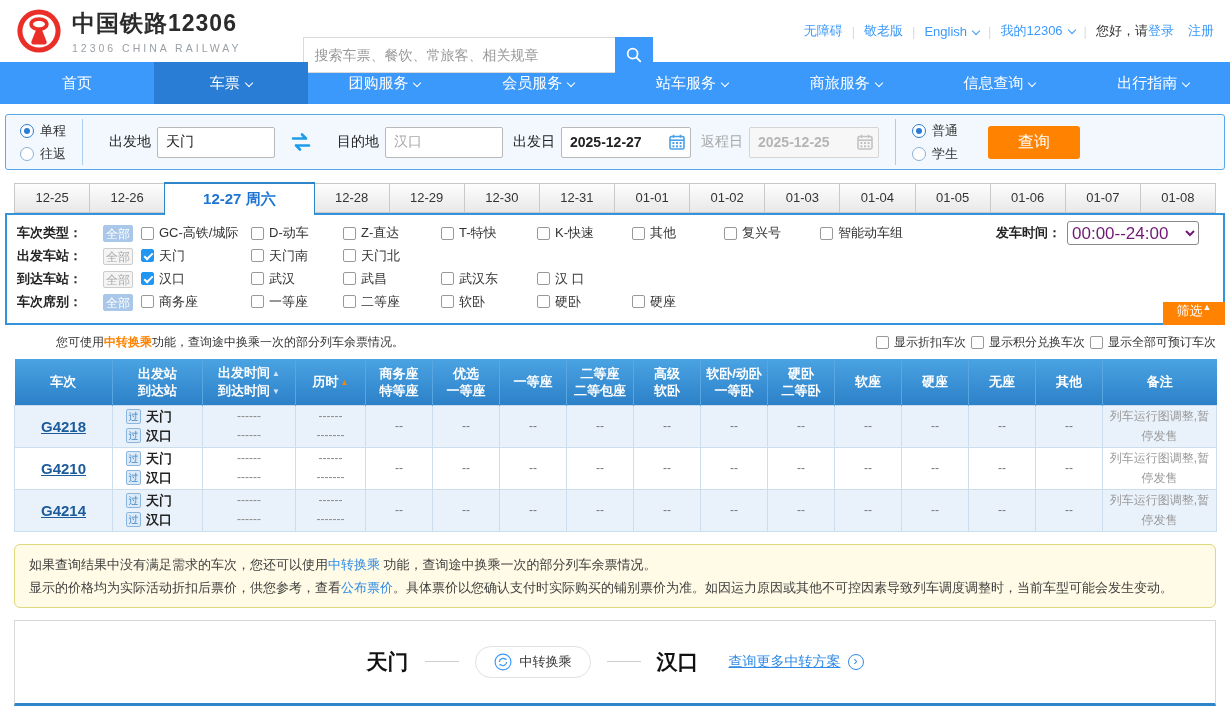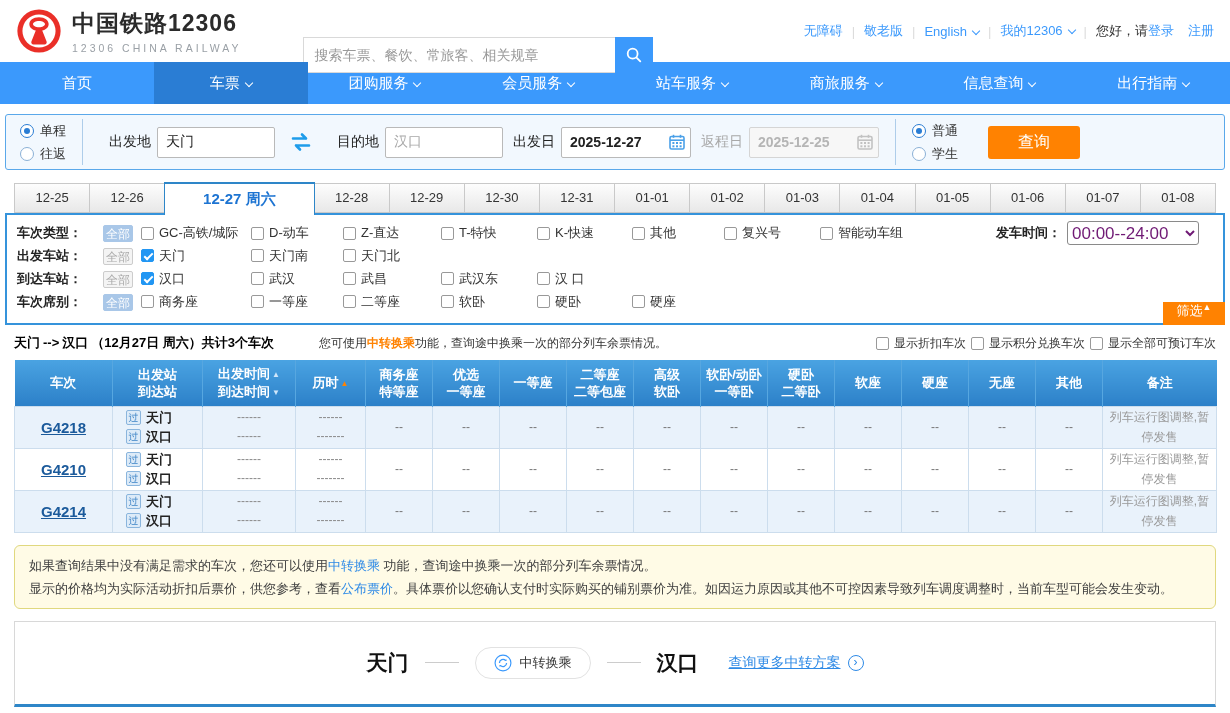--- a/index.html
+++ b/index.html
@@ -362,21 +362,20 @@
           </label>
         </div>
       </div>
     <button class="filter-btn">
         <span>筛选</span>
         <span class="up-arrow">▲</span>
       </button>
   </section>
 
   <div class="summary">
-    <span class="route"><span>天门</span><span>--&gt;</span><span>汉口</span><span>（12月27日  周六）共计3个车次</span></span>
     <span class="tip"><span>您可使用</span><a class="tip-hl">中转换乘</a><span>功能，查询途中换乘一次的部分列车余票情况。</span></span>
     <span class="disp-cbs">
         <label class="opt">
           <span class="cb"></span>
           <span>显示折扣车次</span>
         </label>
         <label class="opt">
           <span class="cb"></span>
           <span>显示积分兑换车次</span>
         </label>

